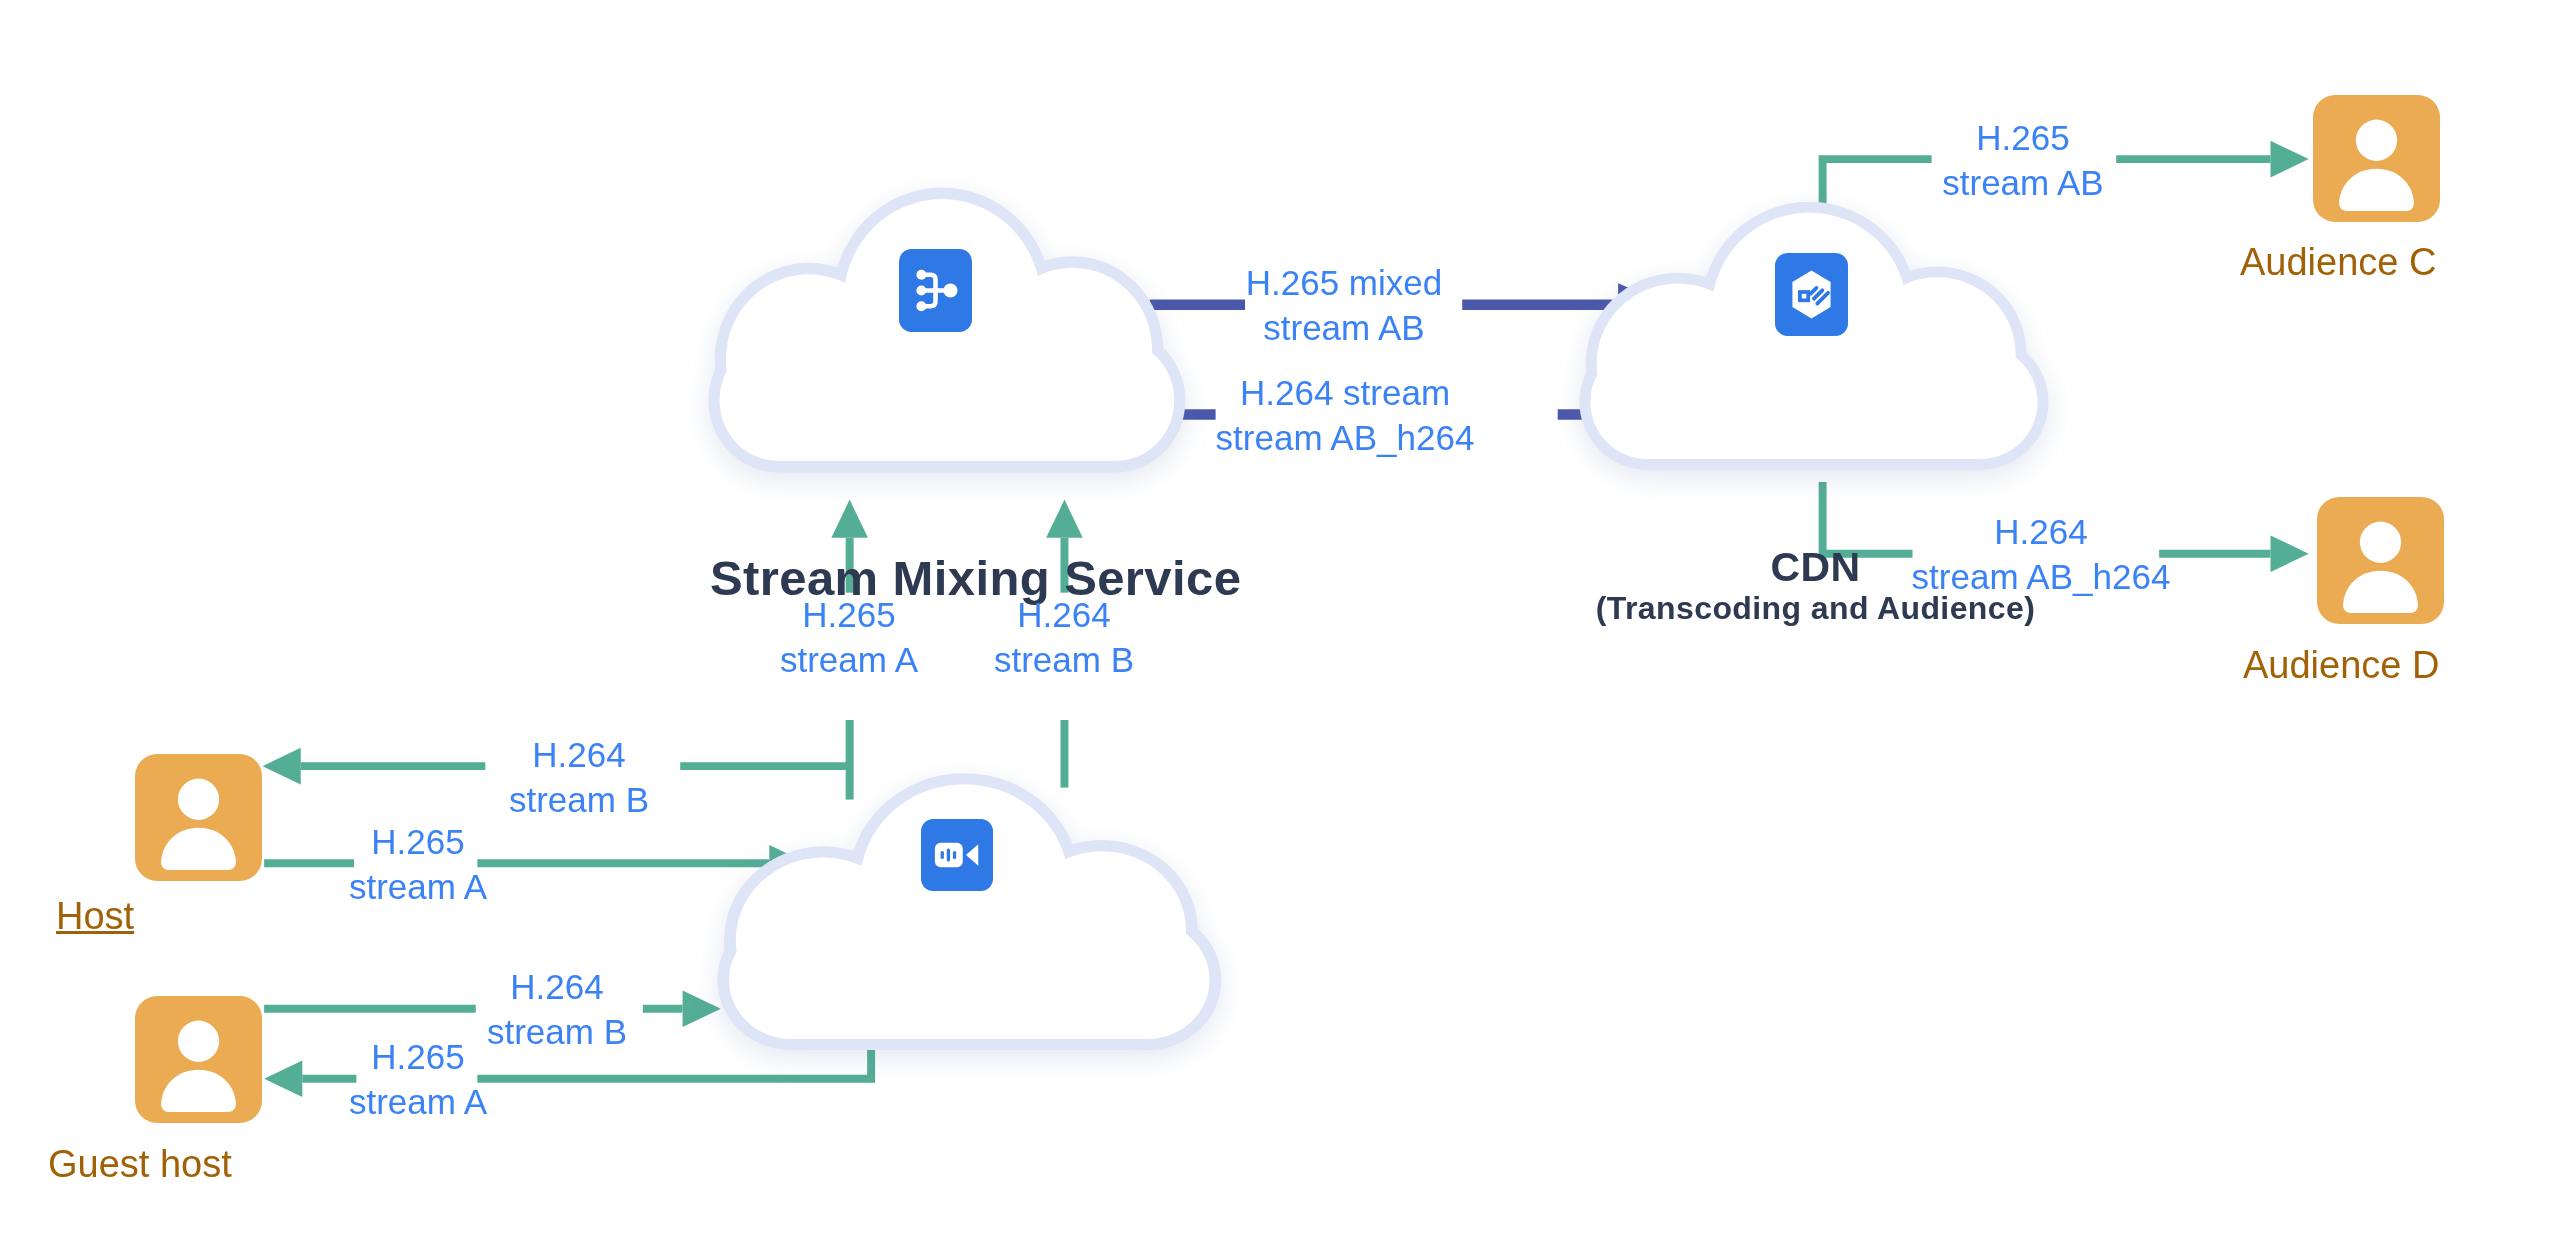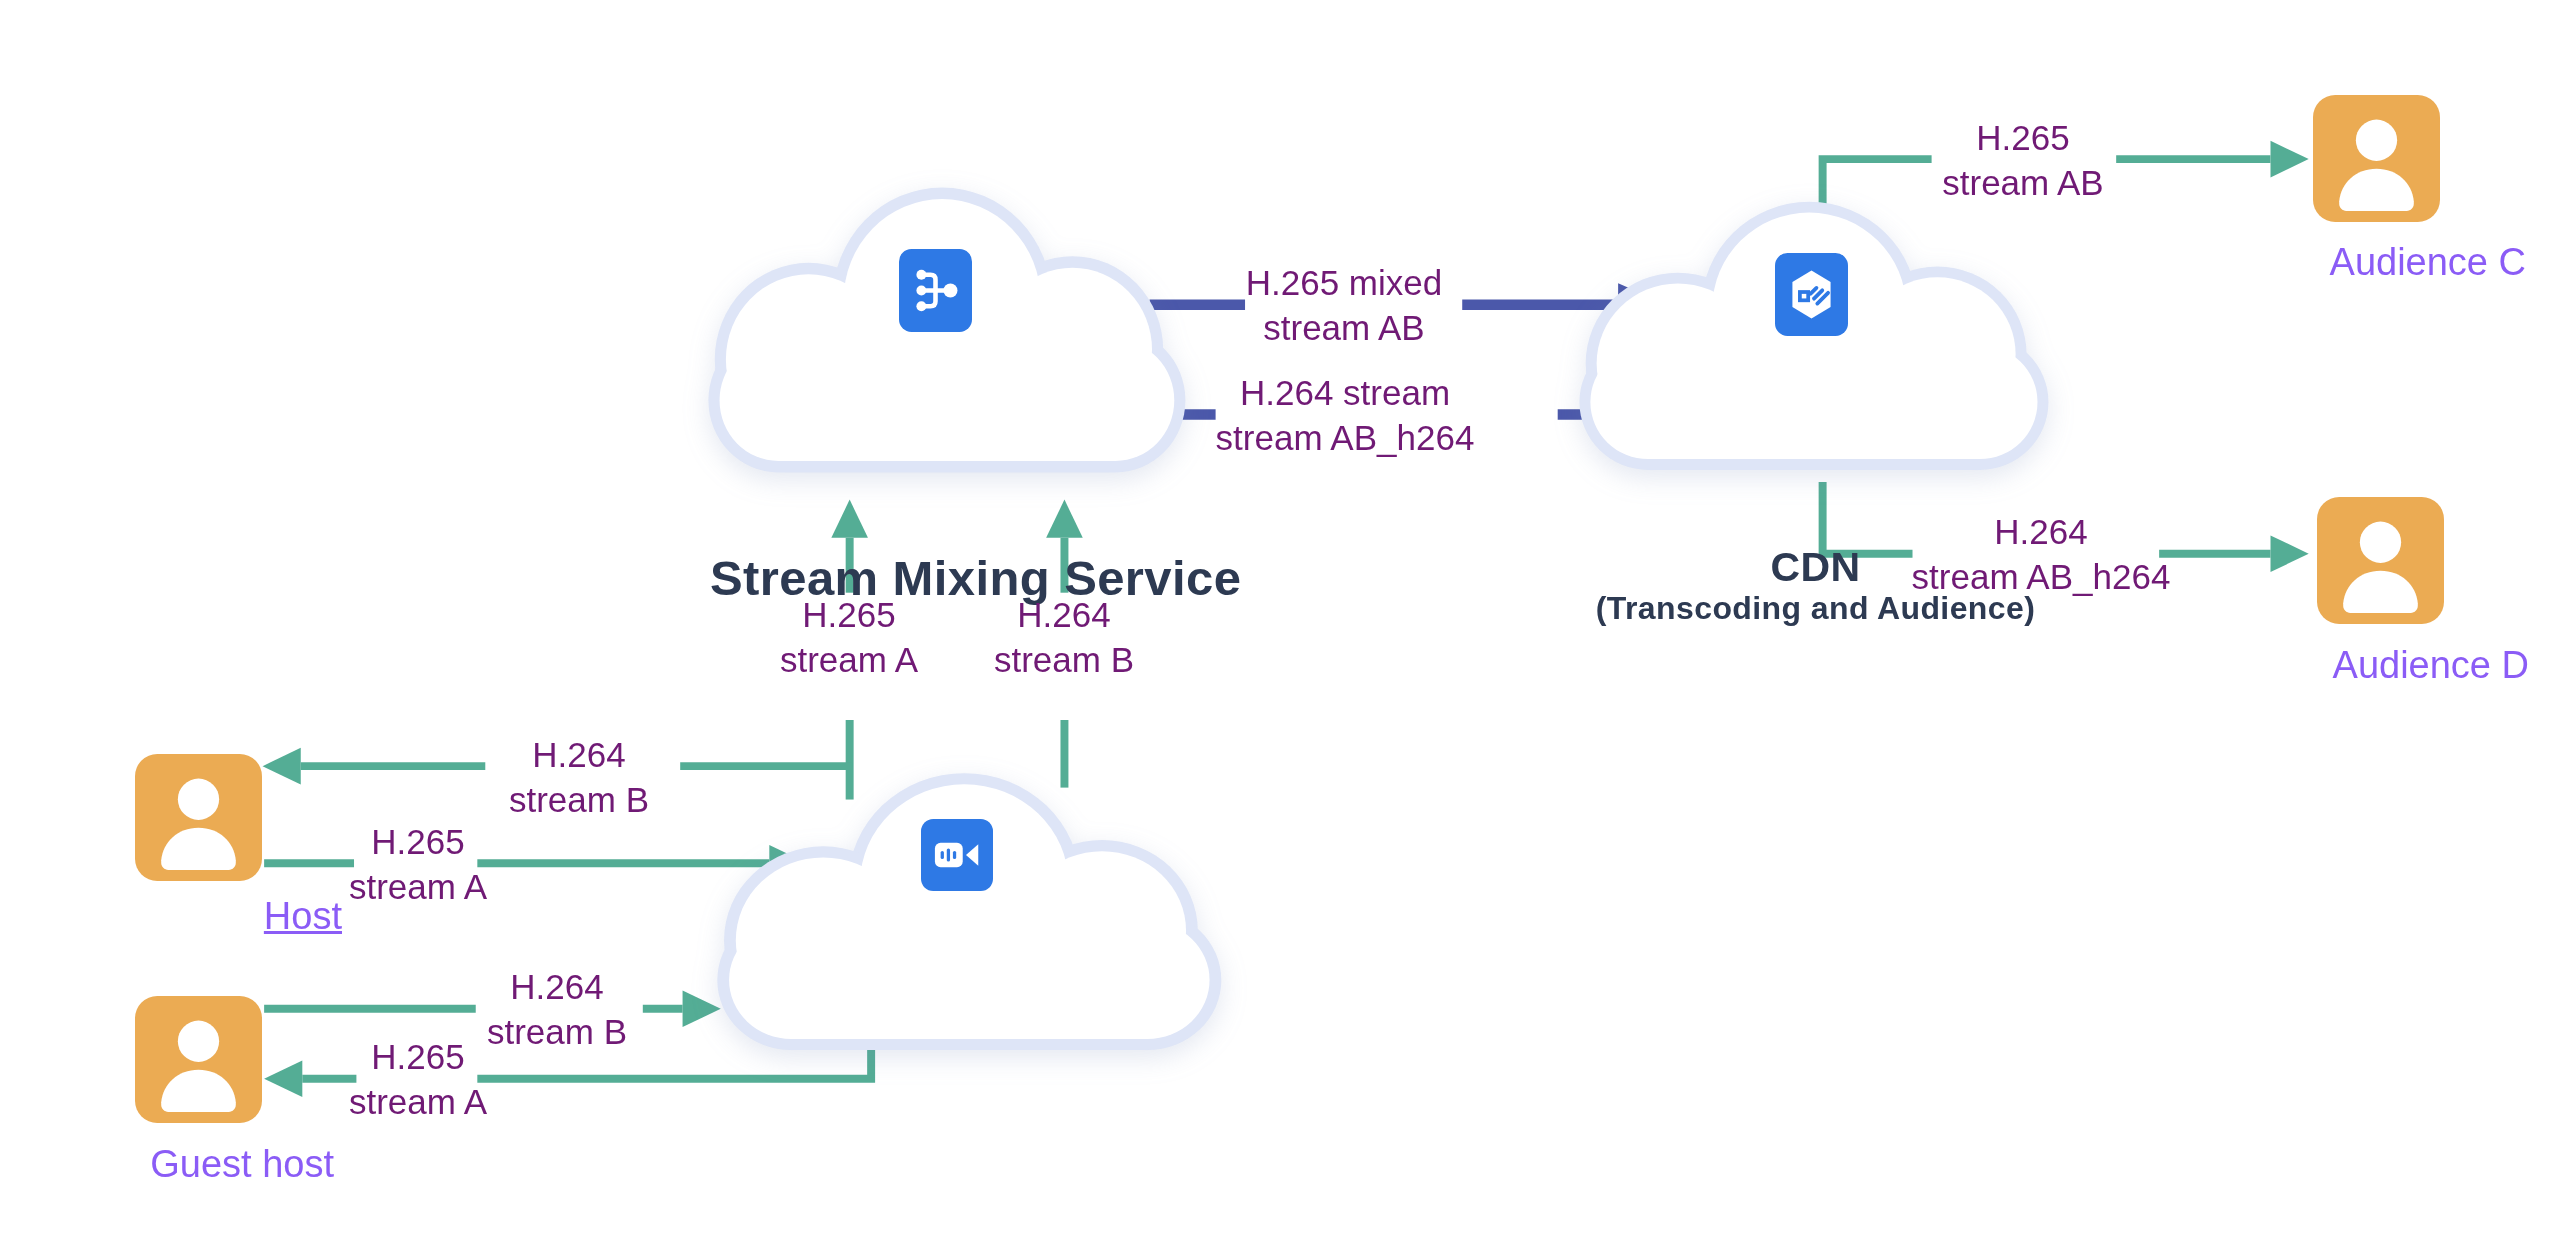--- a/index.html
+++ b/index.html
@@ -19,27 +19,27 @@
     filter:drop-shadow(0 8px 12.7px rgba(105,125,180,0.18));}
   .cloud-title{
     position:absolute;left:0;width:100%;text-align:center;
     color:#2d3a52;font-weight:600;letter-spacing:0.4px;white-space:nowrap;
   }
   .svc-icon{position:absolute;}
 
   
   .person{position:absolute;width:127px;height:127px;}
   .node-label{
-    position:absolute;width:286px;text-align:right;
-    font-size:38px;line-height:45px;color:#8b5cf6;font-weight:400;white-space:nowrap;
+    position:absolute;width:286px;text-align:left;
+    font-size:38px;line-height:45px;color:#a16207;font-weight:400;white-space:nowrap;
   }
 
   
   .edge-label{
-    position:absolute;text-align:center;color:#701a75;
+    position:absolute;text-align:center;color:#3b82f6;
     font-size:35px;line-height:45px;font-weight:400;
   }
   .edge-label div{white-space:nowrap;}
 
   .t-sms  {top:376px;font-size:49px;line-height:53px;}
   .t-cdn  {top:350px;font-size:41px;line-height:53px;}
   .t-cdn2 {top:397px;font-size:32px;line-height:41px;}
 </style>
 </head>
 <body>

